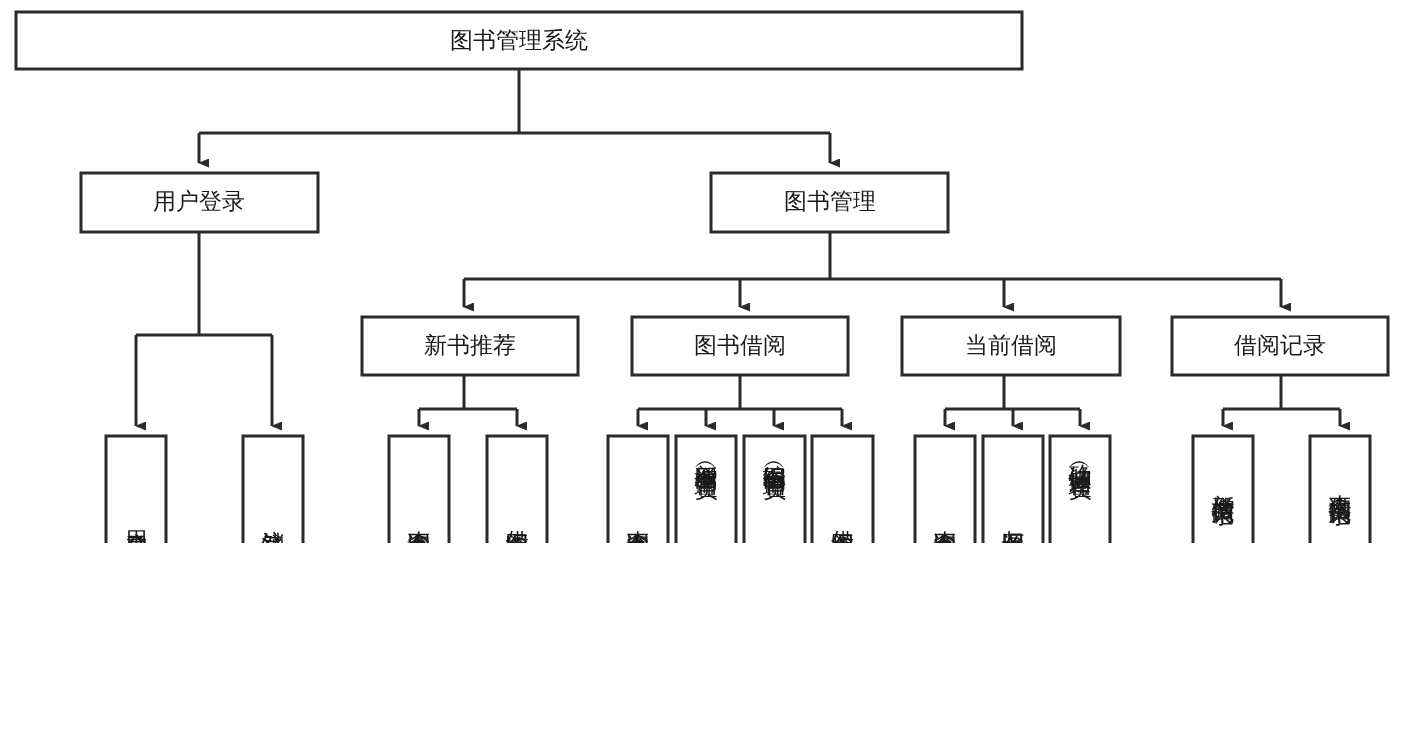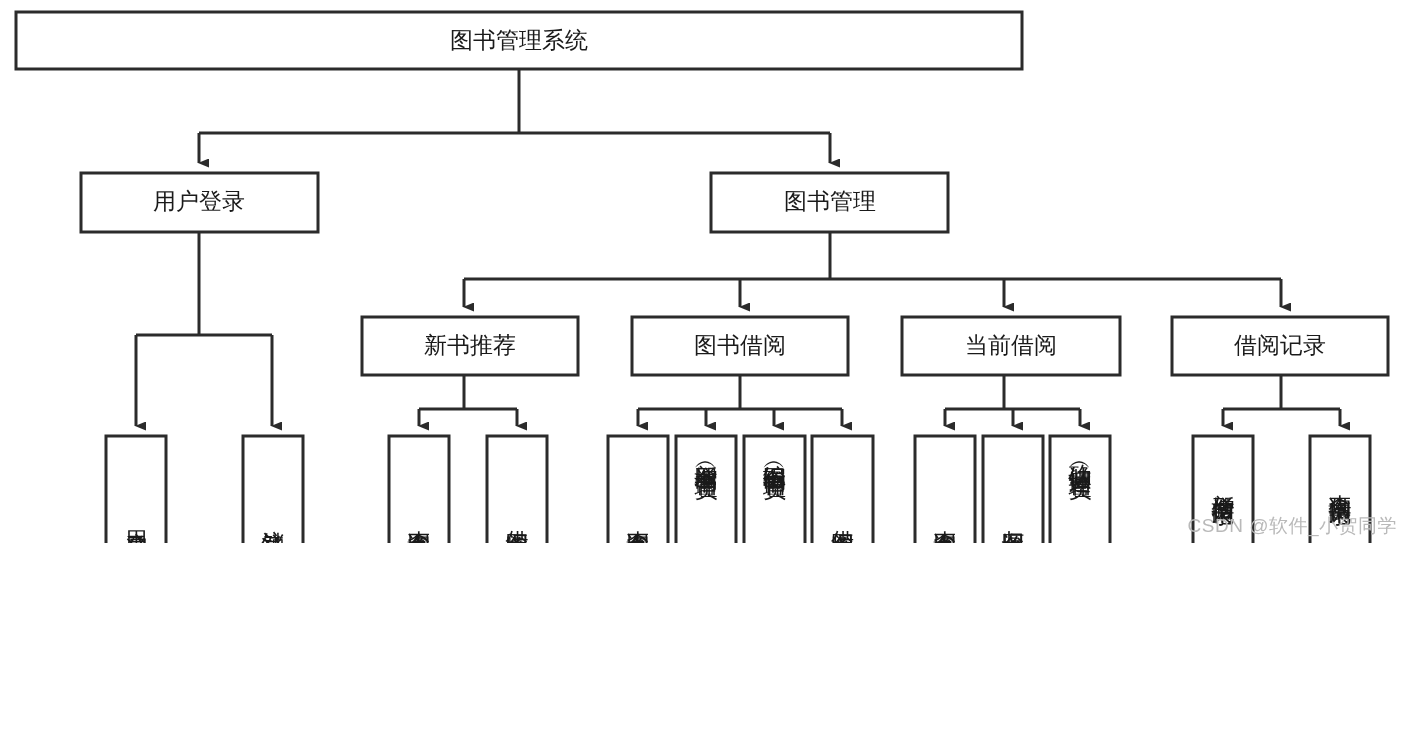--- a/index.html
+++ b/index.html
@@ -231,15 +231,14 @@
   </div>
 
   <div class="leaf-label-box" style="left:1193px; top:436px; width:60px; height:299px; padding-top:40px;">
     <span class="leaf-label-text">新增借阅记录</span>
   </div>
 
   <div class="leaf-label-box" style="left:1310px; top:436px; width:60px; height:299px; padding-top:40px;">
     <span class="leaf-label-text">查询借阅记录</span>
   </div>
 
-  <div class="watermark">CSDN @软件_小贺同学</div>
 
 </div>
 
 </body></html>

